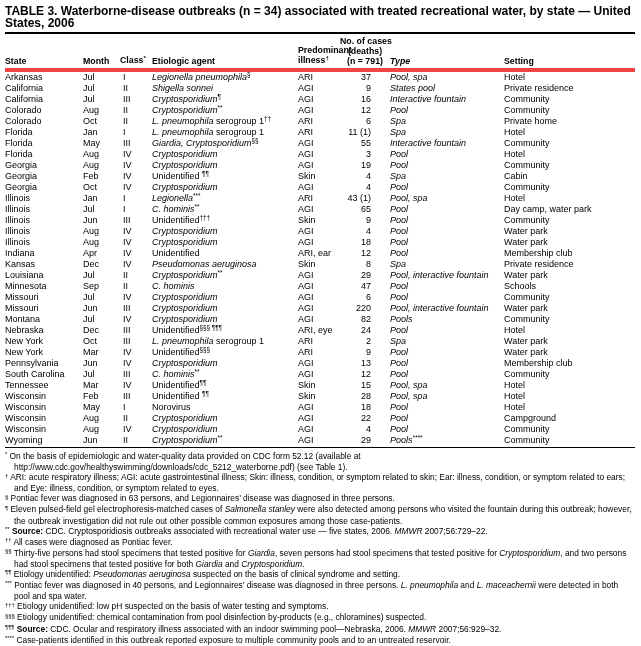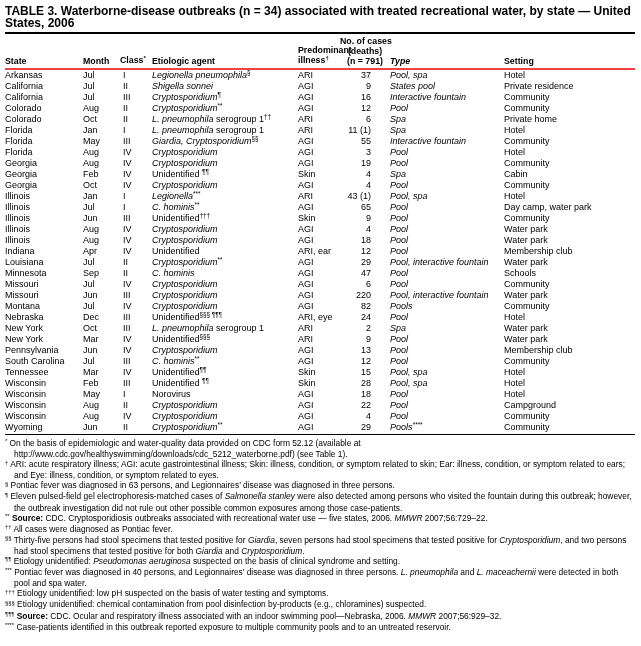--- a/index.html
+++ b/index.html
@@ -23,21 +23,21 @@
     border-collapse: collapse;
     table-layout: fixed;
     border-top: 2px solid #000;
   }
   thead th {
     vertical-align: bottom;
     text-align: left;
     font-size: 8.8px;
     font-weight: bold;
     padding: 2px 0 2px 0;
-    border-bottom: 2px solid #ef4444;
+    border-bottom: 4px solid #ef4444;
   }
   .hline { line-height: 10px; white-space: nowrap; }
   tbody td {
     font-size: 9px;
     line-height: 11px;
     padding: 0 2px 0 0;
     vertical-align: top;
     white-space: nowrap;
   }
   tbody tr:last-child td { border-bottom: 1px solid #000; padding-bottom: 1px; }
@@ -266,20 +266,30 @@
           <td class="col-state"><span>Indiana</span></td>
           <td class="col-month"><span>Apr</span></td>
           <td class="col-class"><span>IV</span></td>
           <td class="col-agent"><span>Unidentified</span></td>
           <td class="col-illness"><span>ARI, ear</span></td>
           <td class="col-cases"><span>12</span></td>
           <td class="col-type"><span>Pool</span></td>
           <td class="col-setting"><span>Membership club</span></td>
         </tr>
         <tr>
+          <td class="col-state"><span>Kansas</span></td>
+          <td class="col-month"><span>Dec</span></td>
+          <td class="col-class"><span>IV</span></td>
+          <td class="col-agent"><span class="it">Pseudomonas aeruginosa</span></td>
+          <td class="col-illness"><span>Skin</span></td>
+          <td class="col-cases"><span>8</span></td>
+          <td class="col-type"><span>Spa</span></td>
+          <td class="col-setting"><span>Private residence</span></td>
+        </tr>
+        <tr>
           <td class="col-state"><span>Louisiana</span></td>
           <td class="col-month"><span>Jul</span></td>
           <td class="col-class"><span>II</span></td>
           <td class="col-agent"><span class="it">Cryptosporidium</span><span class="sup">**</span></td>
           <td class="col-illness"><span>AGI</span></td>
           <td class="col-cases"><span>29</span></td>
           <td class="col-type"><span>Pool, interactive fountain</span></td>
           <td class="col-setting"><span>Water park</span></td>
         </tr>
         <tr>

